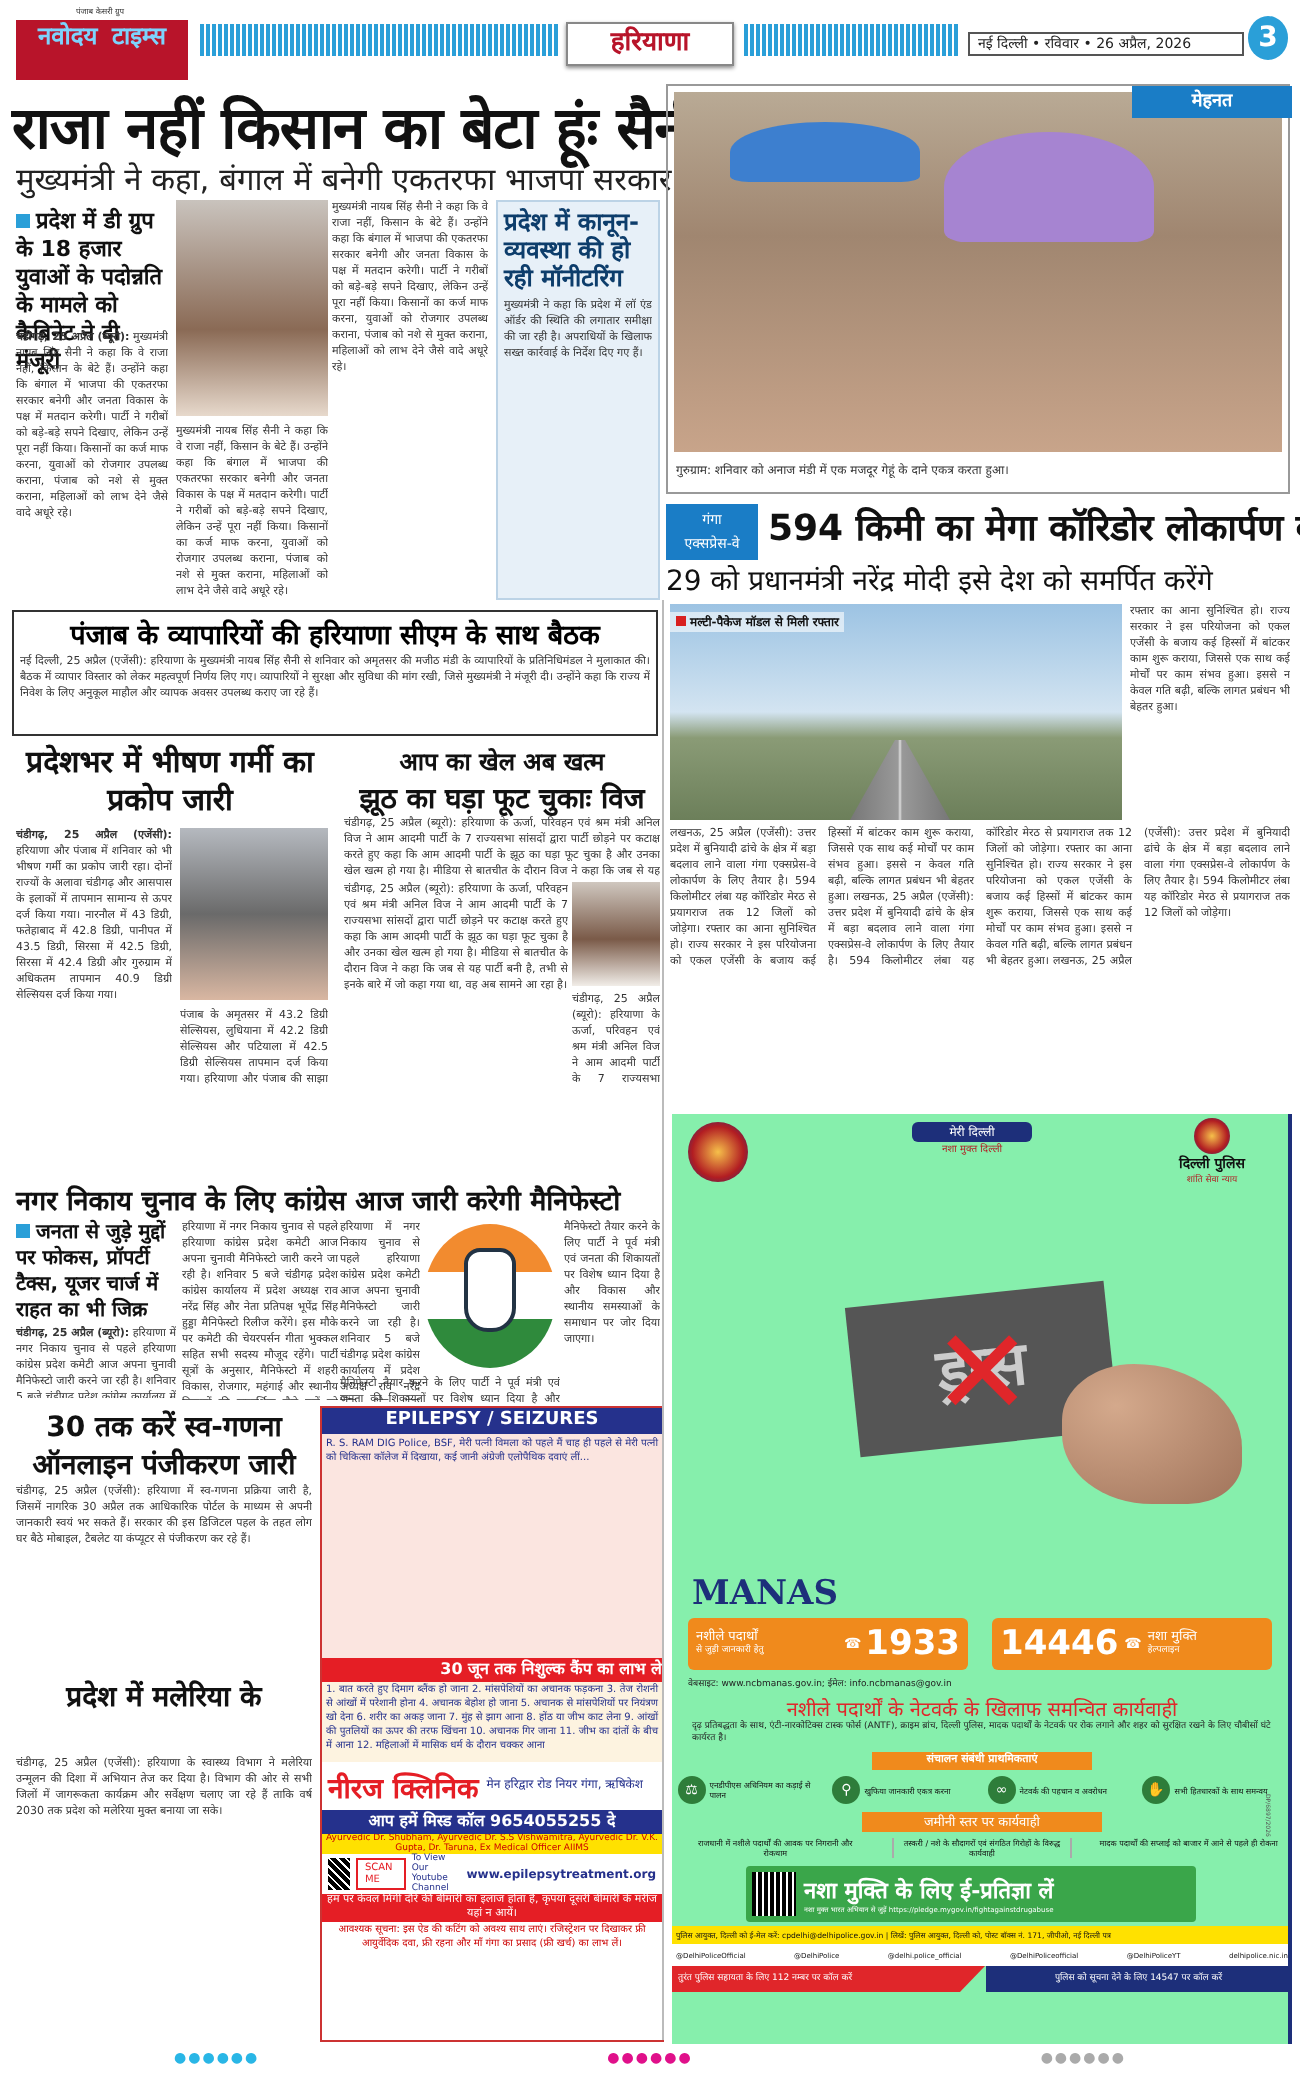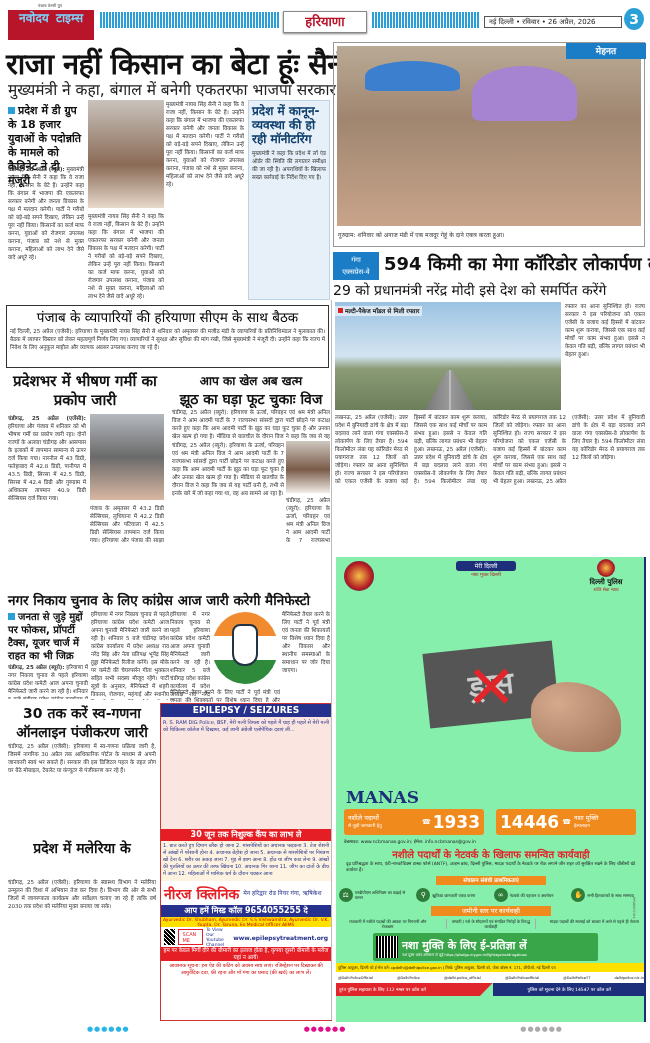--- a/index.html
+++ b/index.html
@@ -69,21 +69,21 @@
 <div class="abs" style="left:335px;top:302px;width:226px;height:108px;background:linear-gradient(180deg,#9cc3e3 0%,#d3e4f1 50%,#8a9b76 62%,#6c7f5a 100%)">
   <div class="abs" style="left:0;top:4px;font-size:6px;font-weight:bold;background:rgba(255,255,255,.6);padding:1px 3px"><span style="display:inline-block;width:5px;height:5px;background:#d82020;margin-right:2px"></span><span>मल्टी-पैकेज मॉडल से मिली रफ्तार</span></div>
   <div class="abs" style="left:90px;top:68px;width:50px;height:40px;background:linear-gradient(90deg,#777,#999 48%,#ddd 50%,#999 52%,#777);clip-path:polygon(45% 0,55% 0,100% 100%,0 100%)"></div>
 </div>
 <div class="abs col-text" style="left:565px;top:302px;width:80px;height:108px">रफ्तार का आना सुनिश्चित हो। राज्य सरकार ने इस परियोजना को एकल एजेंसी के बजाय कई हिस्सों में बांटकर काम शुरू कराया, जिससे एक साथ कई मोर्चों पर काम संभव हुआ। इससे न केवल गति बढ़ी, बल्कि लागत प्रबंधन भी बेहतर हुआ।</div>
 <div class="abs col-text" style="left:335px;top:413px;width:310px;height:140px;column-count:4;column-gap:6px">
   <span>लखनऊ, 25 अप्रैल (एजेंसी): उत्तर प्रदेश में बुनियादी ढांचे के क्षेत्र में बड़ा बदलाव लाने वाला गंगा एक्सप्रेस-वे लोकार्पण के लिए तैयार है। 594 किलोमीटर लंबा यह कॉरिडोर मेरठ से प्रयागराज तक 12 जिलों को जोड़ेगा।</span> <span>रफ्तार का आना सुनिश्चित हो। राज्य सरकार ने इस परियोजना को एकल एजेंसी के बजाय कई हिस्सों में बांटकर काम शुरू कराया, जिससे एक साथ कई मोर्चों पर काम संभव हुआ। इससे न केवल गति बढ़ी, बल्कि लागत प्रबंधन भी बेहतर हुआ।</span> <span>लखनऊ, 25 अप्रैल (एजेंसी): उत्तर प्रदेश में बुनियादी ढांचे के क्षेत्र में बड़ा बदलाव लाने वाला गंगा एक्सप्रेस-वे लोकार्पण के लिए तैयार है। 594 किलोमीटर लंबा यह कॉरिडोर मेरठ से प्रयागराज तक 12 जिलों को जोड़ेगा।</span> <span>रफ्तार का आना सुनिश्चित हो। राज्य सरकार ने इस परियोजना को एकल एजेंसी के बजाय कई हिस्सों में बांटकर काम शुरू कराया, जिससे एक साथ कई मोर्चों पर काम संभव हुआ। इससे न केवल गति बढ़ी, बल्कि लागत प्रबंधन भी बेहतर हुआ।</span> <span>लखनऊ, 25 अप्रैल (एजेंसी): उत्तर प्रदेश में बुनियादी ढांचे के क्षेत्र में बड़ा बदलाव लाने वाला गंगा एक्सप्रेस-वे लोकार्पण के लिए तैयार है। 594 किलोमीटर लंबा यह कॉरिडोर मेरठ से प्रयागराज तक 12 जिलों को जोड़ेगा।</span>
 </div>
 
 <div class="abs" style="left:6px;top:305px;width:323px;height:63px;border:1px solid #333;padding:2px 3px">
-  <div style="font-size:13.5px;font-weight:normal;text-align:center;white-space:nowrap;color:#000">पंजाब के व्यापारियों की हरियाणा सीएम के साथ बैठक</div>
+  <div style="font-size:13.5px;font-weight:bold;text-align:center;white-space:nowrap;color:#000">पंजाब के व्यापारियों की हरियाणा सीएम के साथ बैठक</div>
   <div class="col-text" style="height:40px;margin-top:1px">नई दिल्ली, 25 अप्रैल (एजेंसी): हरियाणा के मुख्यमंत्री नायब सिंह सैनी से शनिवार को अमृतसर की मजीठ मंडी के व्यापारियों के प्रतिनिधिमंडल ने मुलाकात की। बैठक में व्यापार विस्तार को लेकर महत्वपूर्ण निर्णय लिए गए। व्यापारियों ने सुरक्षा और सुविधा की मांग रखी, जिसे मुख्यमंत्री ने मंजूरी दी। उन्होंने कहा कि राज्य में निवेश के लिए अनुकूल माहौल और व्यापक अवसर उपलब्ध कराए जा रहे हैं।</div>
 </div>
 
 <div class="abs" style="left:10px;top:372px;width:150px;font-size:15px;font-weight:bold;line-height:19px;text-align:center">प्रदेशभर में भीषण गर्मी का प्रकोप जारी</div>
 <div class="abs col-text" style="left:8px;top:414px;width:78px;height:130px"><b>चंडीगढ़, 25 अप्रैल (एजेंसी):</b> <span>हरियाणा और पंजाब में शनिवार को भी भीषण गर्मी का प्रकोप जारी रहा। दोनों राज्यों के अलावा चंडीगढ़ और आसपास के इलाकों में तापमान सामान्य से ऊपर दर्ज किया गया। नारनौल में 43 डिग्री, फतेहाबाद में 42.8 डिग्री, पानीपत में 43.5 डिग्री, सिरसा में 42.5 डिग्री, सिरसा में 42.4 डिग्री और गुरुग्राम में अधिकतम तापमान 40.9 डिग्री सेल्सियस दर्ज किया गया।</span></div>
 <div class="abs photo" style="left:90px;top:414px;width:74px;height:86px;background:linear-gradient(180deg,#b5b9bf,#6a6a6a 50%,#d9b7a2)"></div>
 <div class="abs col-text" style="left:90px;top:504px;width:74px;height:40px">पंजाब के अमृतसर में 43.2 डिग्री सेल्सियस, लुधियाना में 42.2 डिग्री सेल्सियस और पटियाला में 42.5 डिग्री सेल्सियस तापमान दर्ज किया गया। हरियाणा और पंजाब की साझा राजधानी चंडीगढ़ में भी भीषण गर्मी का प्रकोप जारी रहा तथा अधिकतम तापमान 41 डिग्री सेल्सियस रहा।</div>
 
 <div class="abs" style="left:172px;top:372px;width:158px;text-align:center">
   <div style="font-size:12px;font-weight:bold">आप का खेल अब खत्म</div>
@@ -114,21 +114,21 @@
 <div class="abs col-text" style="left:8px;top:742px;width:148px;height:92px">चंडीगढ़, 25 अप्रैल (एजेंसी): हरियाणा में स्व-गणना प्रक्रिया जारी है, जिसमें नागरिक 30 अप्रैल तक आधिकारिक पोर्टल के माध्यम से अपनी जानकारी स्वयं भर सकते हैं। सरकार की इस डिजिटल पहल के तहत लोग घर बैठे मोबाइल, टैबलेट या कंप्यूटर से पंजीकरण कर रहे हैं।</div>
 
 <div class="abs" style="left:8px;top:838px;width:148px;text-align:center">
   <div style="font-size:14px;font-weight:bold">प्रदेश में मलेरिया के</div>
 </div>
 <div class="abs col-text" style="left:8px;top:878px;width:148px;height:150px">चंडीगढ़, 25 अप्रैल (एजेंसी): हरियाणा के स्वास्थ्य विभाग ने मलेरिया उन्मूलन की दिशा में अभियान तेज कर दिया है। विभाग की ओर से सभी जिलों में जागरूकता कार्यक्रम और सर्वेक्षण चलाए जा रहे हैं ताकि वर्ष 2030 तक प्रदेश को मलेरिया मुक्त बनाया जा सके।</div>
 
 <div class="abs" style="left:160px;top:703px;width:172px;height:318px;border:1px solid #c33;background:#fff;overflow:hidden">
   <div style="background:#25318c;color:#fff;font-size:9px;font-weight:bold;text-align:center;height:13px;line-height:13px">EPILEPSY / SEIZURES</div>
   <div class="col-text" style="background:#fbe5e0;color:#25318c;font-size:5px;line-height:7px;height:112px;padding:2px">R. S. RAM DIG Police, BSF, मेरी पत्नी विमला को पहले मैं चाह ही पहले से मेरी पत्नी को चिकित्सा कॉलेज में दिखाया, कई जानी अंग्रेजी एलोपैथिक दवाएं लीं...</div>
-  <div style="background:#e51e25;color:#fff;font-size:8px;font-weight:bold;text-align:center;height:12px;line-height:12px">30 जून तक निशुल्क कैंप का लाभ ले</div>
+  <div style="background:#e51e25;color:#fff;font-size:8px;font-weight:bold;text-align:right;height:12px;line-height:12px">30 जून तक निशुल्क कैंप का लाभ ले</div>
   <div class="col-text" style="color:#25318c;font-size:5px;line-height:7px;height:40px;padding:1px 2px;background:#fdf3e0">1. बात करते हुए दिमाग ब्लैंक हो जाना 2. मांसपेशियों का अचानक फड़कना 3. तेज रोशनी से आंखों में परेशानी होना 4. अचानक बेहोश हो जाना 5. अचानक से मांसपेशियों पर नियंत्रण खो देना 6. शरीर का अकड़ जाना 7. मुंह से झाग आना 8. होंठ या जीभ काट लेना 9. आंखों की पुतलियों का ऊपर की तरफ खिंचना 10. अचानक गिर जाना 11. जीभ का दांतों के बीच में आना 12. महिलाओं में मासिक धर्म के दौरान चक्कर आना</div>
   <div style="display:flex;align-items:center;padding:1px 3px;height:24px">
     <div style="color:#e51e25;font-size:14px;font-weight:bold;white-space:nowrap">नीरज क्लिनिक</div>
     <div style="color:#25318c;font-size:6px;margin-left:4px;line-height:8px">मेन हरिद्वार रोड नियर गंगा, ऋषिकेश</div>
   </div>
   <div style="background:#25318c;color:#fff;font-size:8px;font-weight:bold;text-align:center;height:12px;line-height:12px">आप हमें मिस्ड कॉल 9654055255 दे</div>
   <div style="background:#ffe100;color:#c00;font-size:4.5px;text-align:center;height:10px;line-height:5px;overflow:hidden">Ayurvedic Dr. Shubham, Ayurvedic Dr. S.S Vishwamitra, Ayurvedic Dr. V.K. Gupta, Dr. Taruna, Ex Medical Officer AIIMS</div>
   <div style="display:flex;align-items:center;height:20px;padding:0 3px;gap:3px">
     <div style="width:16px;height:16px;background:repeating-linear-gradient(45deg,#000 0 2px,#fff 2px 3px)"></div>
     <div style="border:1px solid #e51e25;color:#e51e25;font-size:5px;padding:1px 3px">SCAN ME</div>
@@ -164,21 +164,21 @@
   </div>
   <div class="abs" style="left:160px;top:252px;width:140px;height:26px;background:#f08a1c;border-radius:3px;color:#fff;display:flex;align-items:center;padding:0 4px">
     <div style="font-size:17px;font-weight:bold">14446</div>
     <div style="font-size:7px;margin:0 3px">☎</div>
     <div style="font-size:6.5px;line-height:8px">
         <div>नशा मुक्ति</div>
         <div style="font-size:4.5px">हेल्पलाइन</div>
       </div>
   </div>
   <div class="abs" style="left:8px;top:281px;font-size:4.5px;color:#222">वेबसाइट: www.ncbmanas.gov.in; ईमेल: info.ncbmanas@gov.in</div>
-  <div class="abs" style="left:0;top:290px;width:310px;text-align:center;color:#e0262a;font-weight:bold;font-size:10px">नशीले पदार्थों के नेटवर्क के खिलाफ समन्वित कार्यवाही</div>
+  <div class="abs" style="left:0;top:290px;width:310px;text-align:center;color:#e0262a;font-weight:normal;font-size:10px">नशीले पदार्थों के नेटवर्क के खिलाफ समन्वित कार्यवाही</div>
   <div class="abs" style="left:10px;top:304px;width:290px;font-size:4.5px;line-height:6px;color:#222">दृढ़ प्रतिबद्धता के साथ, एंटी-नारकोटिक्स टास्क फोर्स (ANTF), क्राइम ब्रांच, दिल्ली पुलिस, मादक पदार्थों के नेटवर्क पर रोक लगाने और शहर को सुरक्षित रखने के लिए चौबीसों घंटे कार्यरत है।</div>
   <div class="abs" style="left:100px;top:319px;width:110px;height:9px;background:#f08a1c;color:#fff;font-size:5.5px;text-align:center;line-height:9px;font-weight:bold">संचालन संबंधी प्राथमिकताएं</div>
   <div class="abs" style="left:0;top:331px;width:310px;display:flex;justify-content:space-around">
     <div style="display:flex;align-items:center;gap:2px;width:72px">
         <div style="width:14px;height:14px;border-radius:50%;background:#2e7d3a;flex:none;color:#fff;font-size:7px;text-align:center;line-height:14px">⚖</div>
         <div style="font-size:4px;line-height:5px">एनडीपीएस अधिनियम का कड़ाई से पालन</div>
       </div>
     <div style="display:flex;align-items:center;gap:2px;width:72px">
         <div style="width:14px;height:14px;border-radius:50%;background:#2e7d3a;flex:none;color:#fff;font-size:7px;text-align:center;line-height:14px">⚲</div>
         <div style="font-size:4px;line-height:5px">खुफिया जानकारी एकत्र करना</div>

